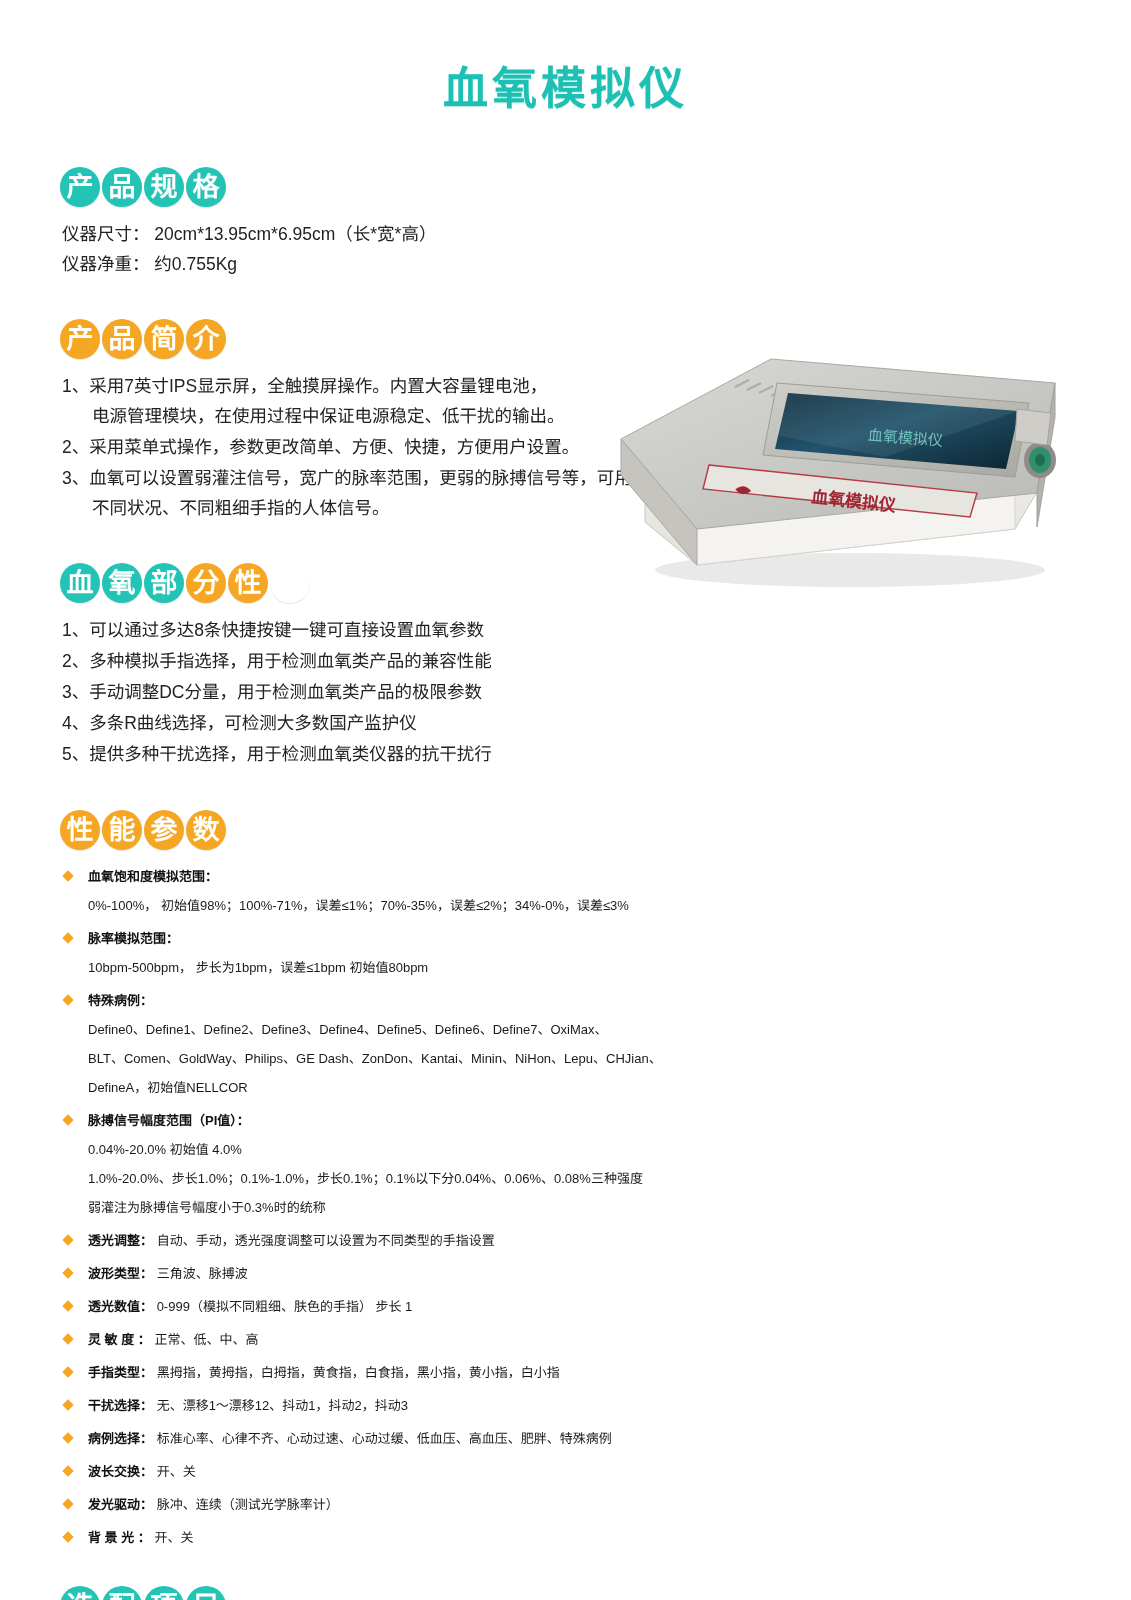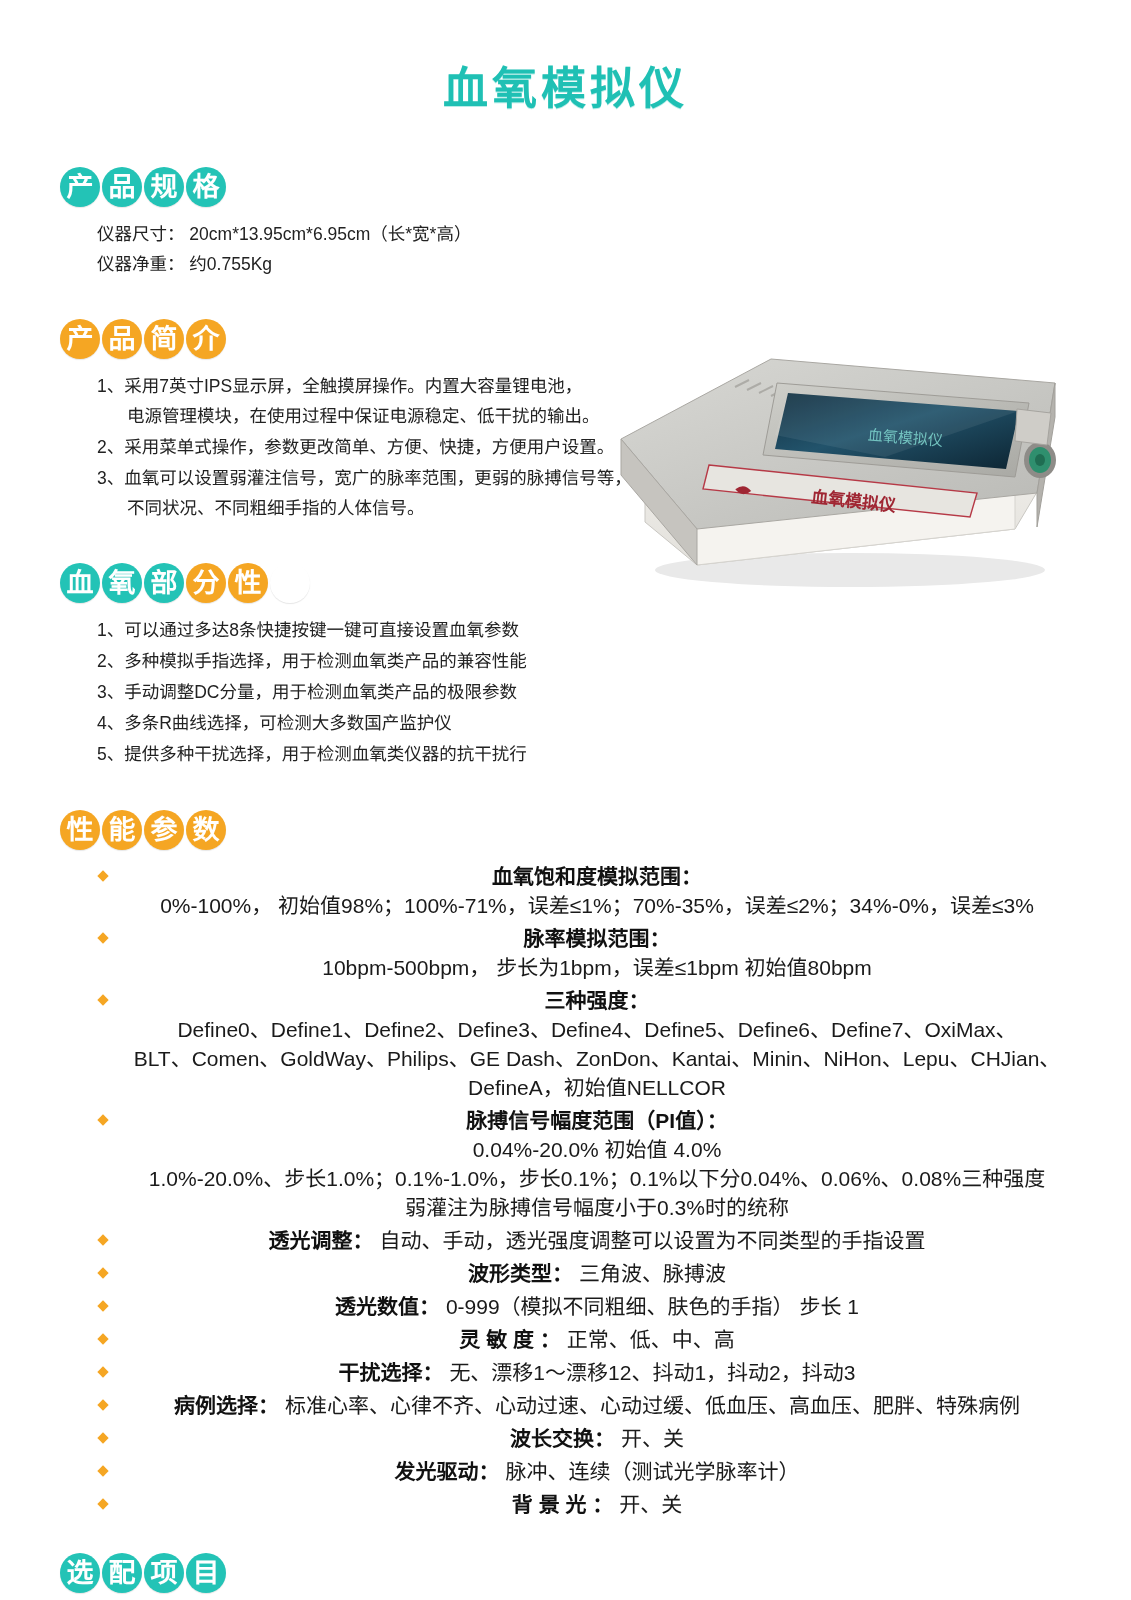--- a/index.html
+++ b/index.html
@@ -57,21 +57,20 @@
   .orange .ch { background: #f5a623; }
   .mixed .ch:nth-child(1),
   .mixed .ch:nth-child(2),
   .mixed .ch:nth-child(3) { background: #23c3b6; }
   .mixed .ch:nth-child(4),
   .mixed .ch:nth-child(5) { background: #f5a623; }
 
   .block {
     padding-left: 62px;
     padding-right: 60px;
-    margin-left: 35px;
   }
   .head-row { padding-left: 60px; margin-top: 40px; margin-bottom: 12px; }
   .body-text {
     font-size: 17.5px;
     line-height: 30px;
     color: #222222;
   }
   .body-text .ln { display: block; }
   .indent { padding-left: 30px; display: block; }
 
@@ -91,23 +90,22 @@
   
   ul.params {
     list-style: none;
     margin: 0;
     padding: 0;
   }
   ul.params > li {
     position: relative;
     padding-left: 26px;
     margin-bottom: 4px;
-    font-size: 21px;
+    font-size: 13px;
     line-height: 29px;
-    text-align: center;
   }
   ul.params > li:before {
     content: "";
     position: absolute;
     left: 2px;
     top: 10px;
     width: 8px;
     height: 8px;
     background: #f5a623;
     transform: rotate(45deg);
@@ -243,21 +241,21 @@
     <ul class="params">
       <li>
         <span class="p-label">血氧饱和度模拟范围：</span>
         <span class="p-sub">0%-100%， 初始值98%；100%-71%，误差≤1%；70%-35%，误差≤2%；34%-0%，误差≤3%</span>
       </li>
       <li>
         <span class="p-label">脉率模拟范围：</span>
         <span class="p-sub">10bpm-500bpm， 步长为1bpm，误差≤1bpm  初始值80bpm</span>
       </li>
       <li>
-        <span class="p-label">三种强度：</span>
+        <span class="p-label">特殊病例：</span>
         <span class="p-sub">Define0、Define1、Define2、Define3、Define4、Define5、Define6、Define7、OxiMax、</span>
         <span class="p-sub">BLT、Comen、GoldWay、Philips、GE Dash、ZonDon、Kantai、Minin、NiHon、Lepu、CHJian、</span>
         <span class="p-sub">DefineA，初始值NELLCOR</span>
       </li>
       <li>
         <span class="p-label">脉搏信号幅度范围（PI值）：</span>
         <span class="p-sub">0.04%-20.0%   初始值 4.0%</span>
         <span class="p-sub">1.0%-20.0%、步长1.0%；0.1%-1.0%，步长0.1%；0.1%以下分0.04%、0.06%、0.08%三种强度</span>
         <span class="p-sub">弱灌注为脉搏信号幅度小于0.3%时的统称</span>
       </li>
@@ -271,20 +269,24 @@
       </li>
       <li>
         <span class="p-label">透光数值：</span>
         <span>0-999（模拟不同粗细、肤色的手指）       步长 1</span>
       </li>
       <li>
         <span class="p-label">灵 敏 度 ：</span>
         <span>正常、低、中、高</span>
       </li>
       <li>
+        <span class="p-label">手指类型：</span>
+        <span>黑拇指，黄拇指，白拇指，黄食指，白食指，黑小指，黄小指，白小指</span>
+      </li>
+      <li>
         <span class="p-label">干扰选择：</span>
         <span>无、漂移1～漂移12、抖动1，抖动2，抖动3</span>
       </li>
       <li>
         <span class="p-label">病例选择：</span>
         <span>标准心率、心律不齐、心动过速、心动过缓、低血压、高血压、肥胖、特殊病例</span>
       </li>
       <li>
         <span class="p-label">波长交换：</span>
         <span>开、关</span>

